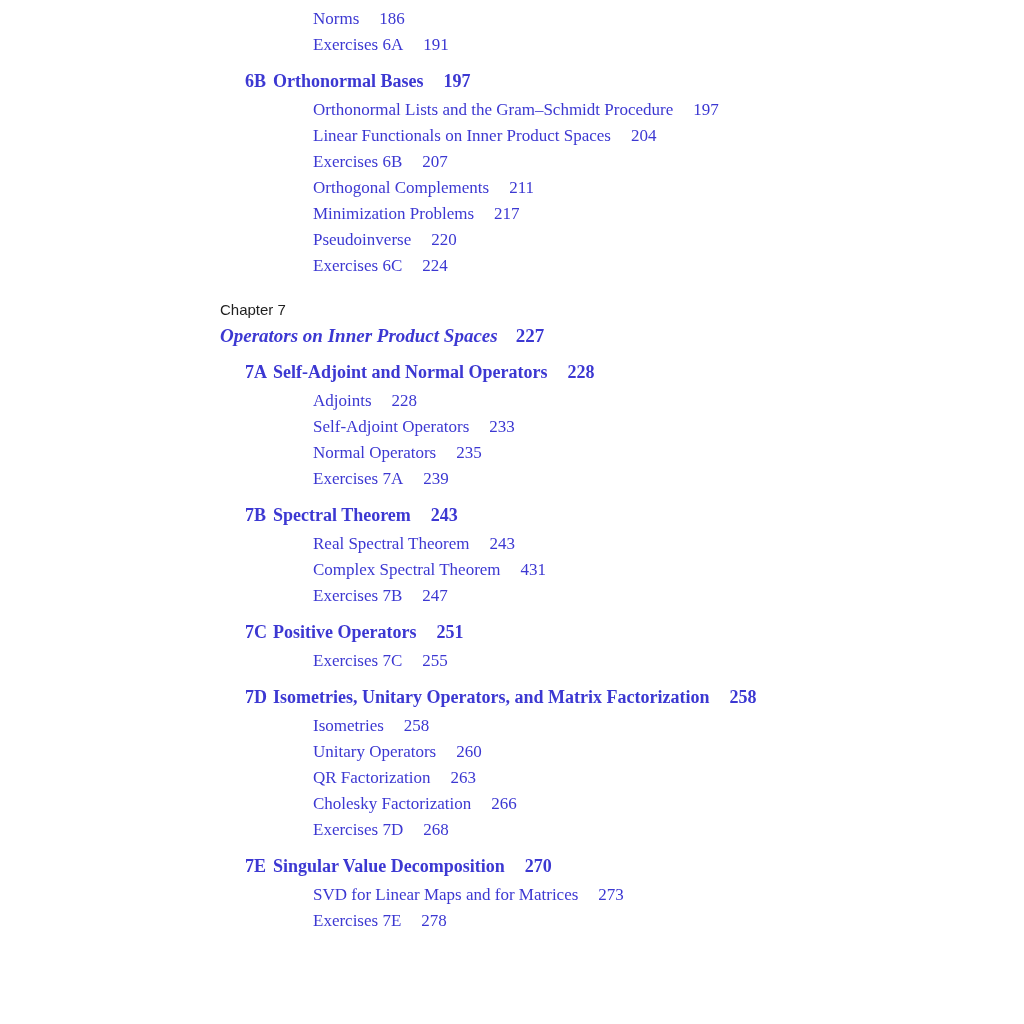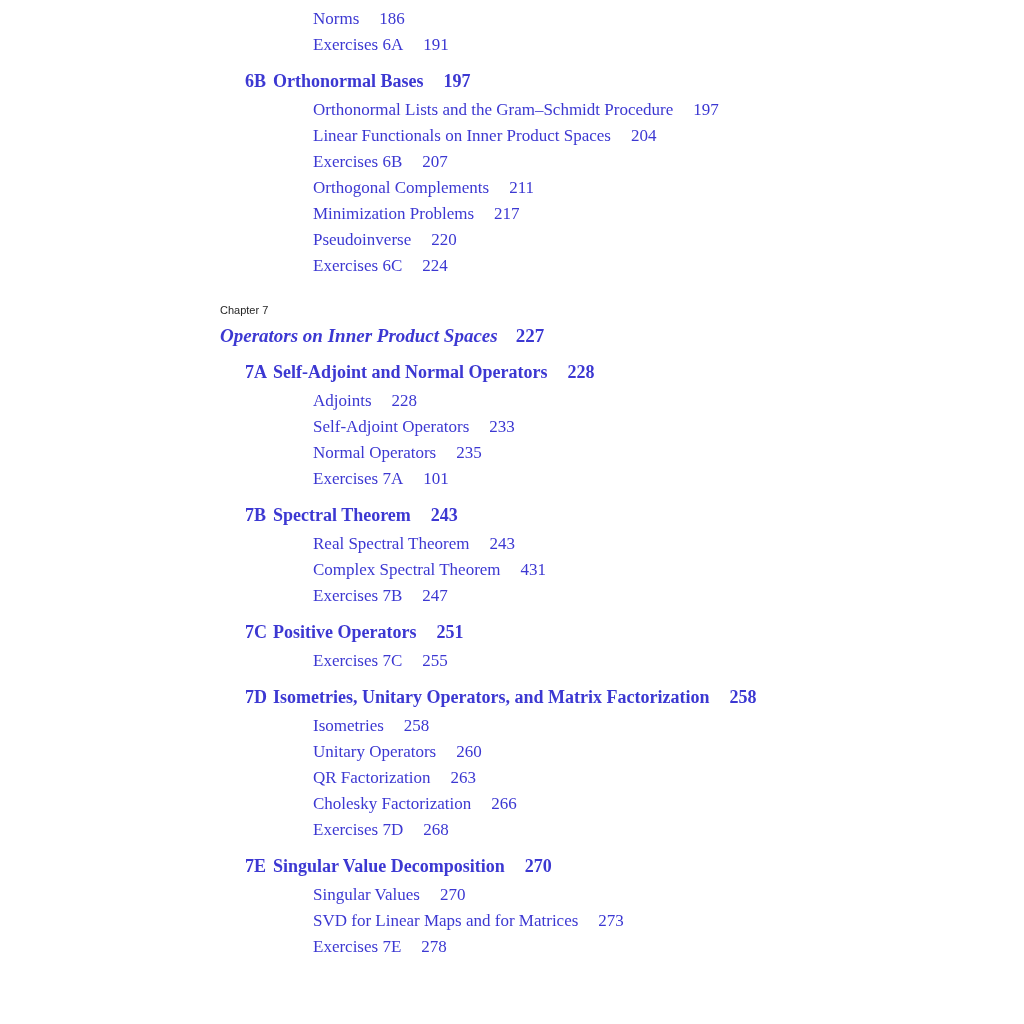--- a/index.html
+++ b/index.html
@@ -39,21 +39,21 @@
   }
   .sec-num { display: inline-block; width: 28px; }
   .row.chapter {
     padding-left: 220px;
     margin-top: 18px;
     margin-bottom: 10px;
     color: var(--link);
   }
   .chapter-label {
     font-family: "Liberation Sans", sans-serif;
-    font-size: 11px;
+    font-size: 15px;
     line-height: 26px;
     color: var(--chapter-label);
   }
   .chapter-title {
     font-size: 19px;
     font-weight: bold;
     font-style: italic;
     line-height: 26px;
   }
   .chapter-title .pagenum {
@@ -128,21 +128,21 @@
 
   <div class="row subsection">
     <a class="toclink">Self-Adjoint Operators</a><a class="toclink pagenum">233</a>
   </div>
 
   <div class="row subsection">
     <a class="toclink">Normal Operators</a><a class="toclink pagenum">235</a>
   </div>
 
   <div class="row subsection">
-    <a class="toclink">Exercises 7A</a><a class="toclink pagenum">101</a>
+    <a class="toclink">Exercises 7A</a><a class="toclink pagenum">239</a>
   </div>
 
   <div class="row section">
     <a class="toclink sec-num">7B</a><a class="toclink">Spectral Theorem</a><a class="toclink pagenum">243</a>
   </div>
 
   <div class="row subsection">
     <a class="toclink">Real Spectral Theorem</a><a class="toclink pagenum">243</a>
   </div>
 
@@ -183,23 +183,20 @@
   </div>
 
   <div class="row subsection">
     <a class="toclink">Exercises 7D</a><a class="toclink pagenum">268</a>
   </div>
 
   <div class="row section">
     <a class="toclink sec-num">7E</a><a class="toclink">Singular Value Decomposition</a><a class="toclink pagenum">270</a>
   </div>
 
-  <div class="row subsection">
-    <a class="toclink">Singular Values</a><a class="toclink pagenum">270</a>
-  </div>
 
   <div class="row subsection">
     <a class="toclink">SVD for Linear Maps and for Matrices</a><a class="toclink pagenum">273</a>
   </div>
 
   <div class="row subsection">
     <a class="toclink">Exercises 7E</a><a class="toclink pagenum">278</a>
   </div>
 </div>
 </div>

